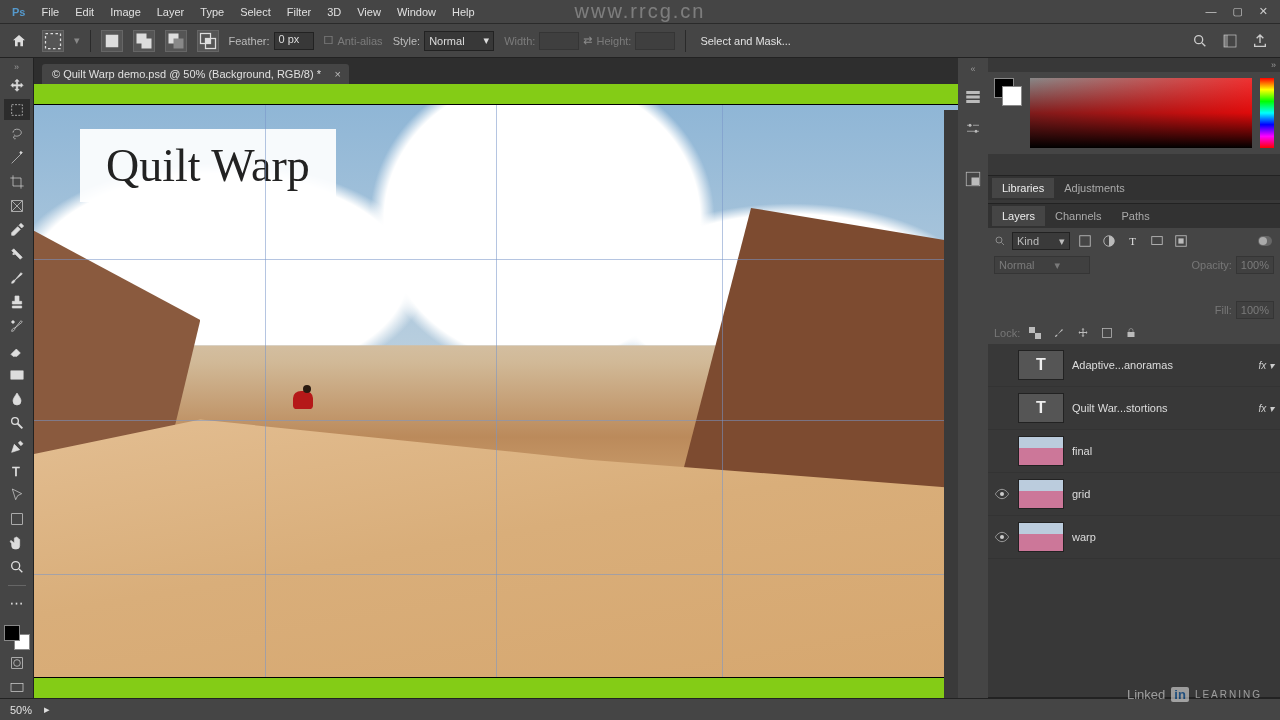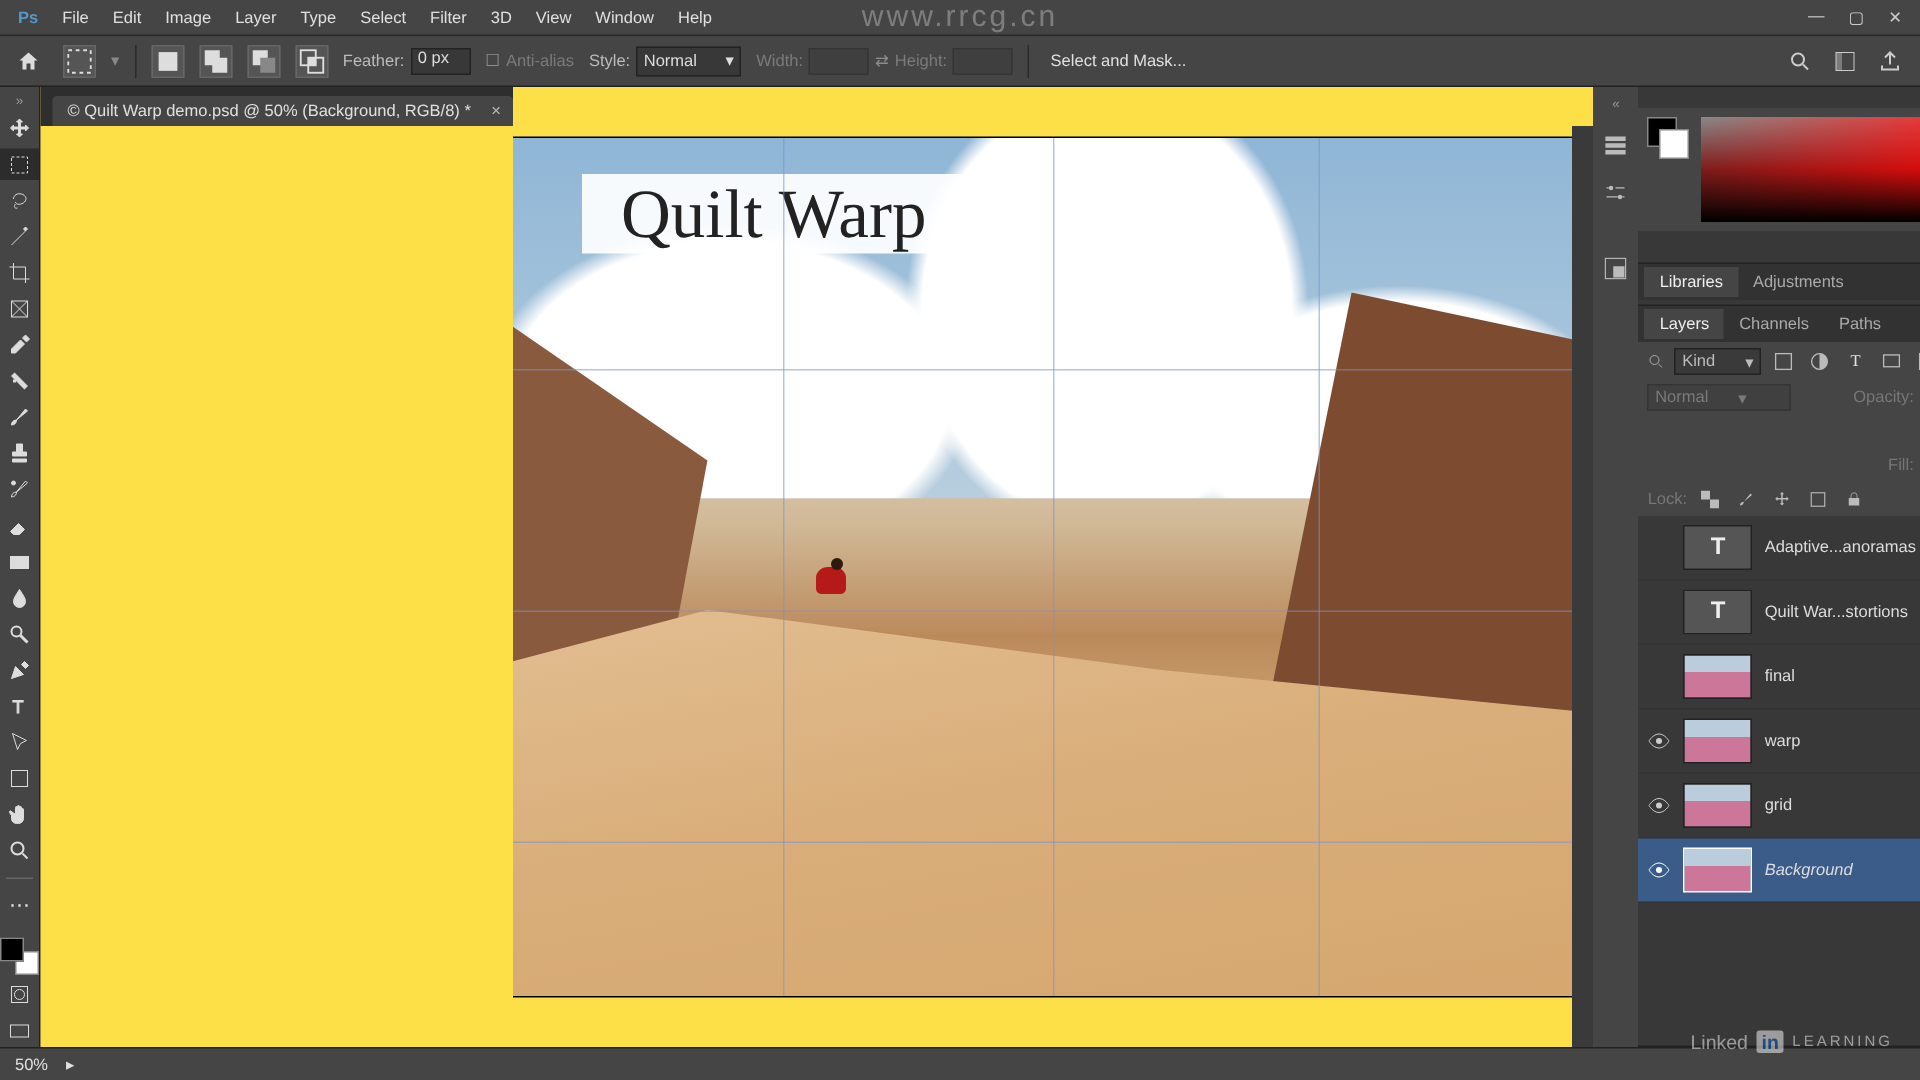--- a/index.html
+++ b/index.html
@@ -17,39 +17,39 @@
 .opt-right { margin-left:auto; display:flex; gap:14px; padding-right:6px; }
 .opt-right svg{width:16px;height:16px;}
 .workspace { display:flex; height:calc(100% - 58px - 22px); }
 .toolcol { width:34px; background:#454545; display:flex; flex-direction:column; align-items:center; padding-top:4px; gap:3px; border-right:1px solid #222;}
 .tool { width:26px; height:22px; display:flex; align-items:center; justify-content:center; position:relative; }
 .tool.active { background:#2c2c2c; }
 .tool svg { width:16px; height:16px; fill:#ddd; stroke:#ddd;}
 .tool-swatch { width:26px; height:26px; position:relative; margin-top:8px;}
 .tool-swatch .fg{width:16px;height:16px;background:#000;border:1px solid #888;position:absolute;top:0;left:0;z-index:2;}
 .tool-swatch .bg{width:16px;height:16px;background:#fff;border:1px solid #888;position:absolute;bottom:0;right:0;}
-.doc-area { flex:1; background:#fde047; display:flex; flex-direction:row; }
+.doc-area { flex:1; background:#84cc16; display:flex; flex-direction:column; }
 .tabbar { height:26px; background:#2e2e2e; display:flex; align-items:flex-end; padding-left:8px;}
 .doc-tab { background:#454545; padding:4px 28px 4px 10px; font-size:11px; border-top-left-radius:3px; border-top-right-radius:3px; position:relative; }
 .doc-tab .x { position:absolute; right:8px; top:4px; color:#bbb; }
 .canvas-wrap { flex:1; position:relative; display:flex; align-items:center; justify-content:center; overflow:hidden; }
 .canvas { width:924px; height:572px; position:relative; background:linear-gradient(180deg,#cfd8df 0%,#e6ebef 15%,#d1b997 45%,#bb8a5b 58%,#d9b07b 75%,#e0b683 100%); box-shadow:0 0 0 1px #000; }
 
 .sky{position:absolute;inset:0;clip-path:polygon(0 0,100% 0,100% 42%,0 42%);background:
   radial-gradient(ellipse at 20% 30%,#fff 0 18%,transparent 20%),
   radial-gradient(ellipse at 55% 20%,#fff 0 22%,transparent 24%),
   radial-gradient(ellipse at 82% 34%,#fff 0 16%,transparent 18%),
   linear-gradient(180deg,#8fb6d6 0%,#c9d8e2 60%,#dfe6ea 100%);}
 .mountain-l{position:absolute;left:0;top:22%;width:18%;height:52%;background:#8a5a3e;clip-path:polygon(0 0,100% 30%,70% 100%,0 100%);}
 .mountain-r{position:absolute;right:0;top:18%;width:32%;height:60%;background:#7d4b30;clip-path:polygon(30% 0,100% 10%,100% 100%,0 100%);} 
 .rocks{position:absolute;left:0;bottom:0;width:100%;height:50%;background:linear-gradient(170deg,#e4c095 0%,#d9ae7a 50%,#d6a76f 100%);clip-path:polygon(0 22%,18% 10%,42% 18%,60% 24%,100% 34%,100% 100%,0 100%);} 
 .person{position:absolute;left:28%;top:50%;width:28px;height:28px;}
 .person .body{width:20px;height:18px;background:#b51919;border-radius:40% 40% 20% 20%;}
 .person .head{width:8px;height:8px;background:#2a1a10;border-radius:50%;position:absolute;top:-6px;left:10px;}
-.overlay-label{position:absolute;left:46px;top:24px;background:rgba(255,255,255,.92);color:#222;font-size:46px;font-weight:500;padding:0 26px;font-family:Georgia,serif;}
+.overlay-label{position:absolute;left:46px;top:24px;background:rgba(255,255,255,.92);color:#222;font-size:46px;font-weight:500;padding:10px 26px;font-family:Georgia,serif;}
 .grid-v{position:absolute;top:0;bottom:0;width:1px;background:rgba(120,150,200,.55);}
 .grid-h{position:absolute;left:0;right:0;height:1px;background:rgba(120,150,200,.55);}
 .scrollbar-v{position:absolute;right:0;top:26px;width:14px;height:calc(100% - 26px);background:#3a3a3a;}
 .dock-strip{width:30px;background:#454545;display:flex;flex-direction:column;align-items:center;padding-top:6px;gap:14px;}
 .dock-strip .dicon{width:18px;height:18px;}
 .right-wrap{display:flex;flex:1;min-height:0;}
 .panels{flex:1;display:flex;flex-direction:column;background:#383838;min-height:0;}
 .panel{border-bottom:1px solid #222;display:flex;flex-direction:column;}
 .panel-tabs{display:flex;background:#323232;height:24px;align-items:center;gap:0;padding-left:4px;}
 .ptab{padding:4px 10px;color:#aaa;}
@@ -513,47 +513,31 @@
             <span class="layer-name">final</span>
           </div>
           <div class="layer">
             <span class="eye">
                 <svg width="16" height="16" viewBox="0 0 24 24">
                   <path d="M2 12s4-7 10-7 10 7 10 7-4 7-10 7S2 12 2 12z" fill="none" stroke="#ccc"></path>
                   <circle cx="12" cy="12" r="3" fill="#ccc"></circle>
                 </svg>
               </span>
             <div class="thumb"></div>
-            <span class="layer-name">warp</span>
+            <span class="layer-name">grid</span>
           </div>
           <div class="layer">
             <span class="eye">
                 <svg width="16" height="16" viewBox="0 0 24 24">
                   <path d="M2 12s4-7 10-7 10 7 10 7-4 7-10 7S2 12 2 12z" fill="none" stroke="#ccc"></path>
                   <circle cx="12" cy="12" r="3" fill="#ccc"></circle>
                 </svg>
               </span>
             <div class="thumb"></div>
-            <span class="layer-name">grid</span>
-          </div>
-          <div class="layer sel">
-            <span class="eye">
-                <svg width="16" height="16" viewBox="0 0 24 24">
-                  <path d="M2 12s4-7 10-7 10 7 10 7-4 7-10 7S2 12 2 12z" fill="none" stroke="#fff"></path>
-                  <circle cx="12" cy="12" r="3" fill="#fff"></circle>
-                </svg>
-              </span>
-            <div class="thumb" style="border:1px solid #fff;"></div>
-            <span class="layer-name" style="font-style:italic;">Background</span>
-            <span class="lock-ic">
-                <svg viewBox="0 0 24 24" width="12" height="12">
-                  <rect x="5" y="10" width="14" height="10" fill="#ddd"></rect>
-                  <path d="M8 10V7a4 4 0 018 0v3" stroke="#ddd" fill="none"></path>
-                </svg>
-              </span>
+            <span class="layer-name">warp</span>
           </div>
         </div>
       </div>
     </div>
   </div>
 </div>
 
 <div class="statusbar">
   <span>50%</span>
   <span>▸</span>

